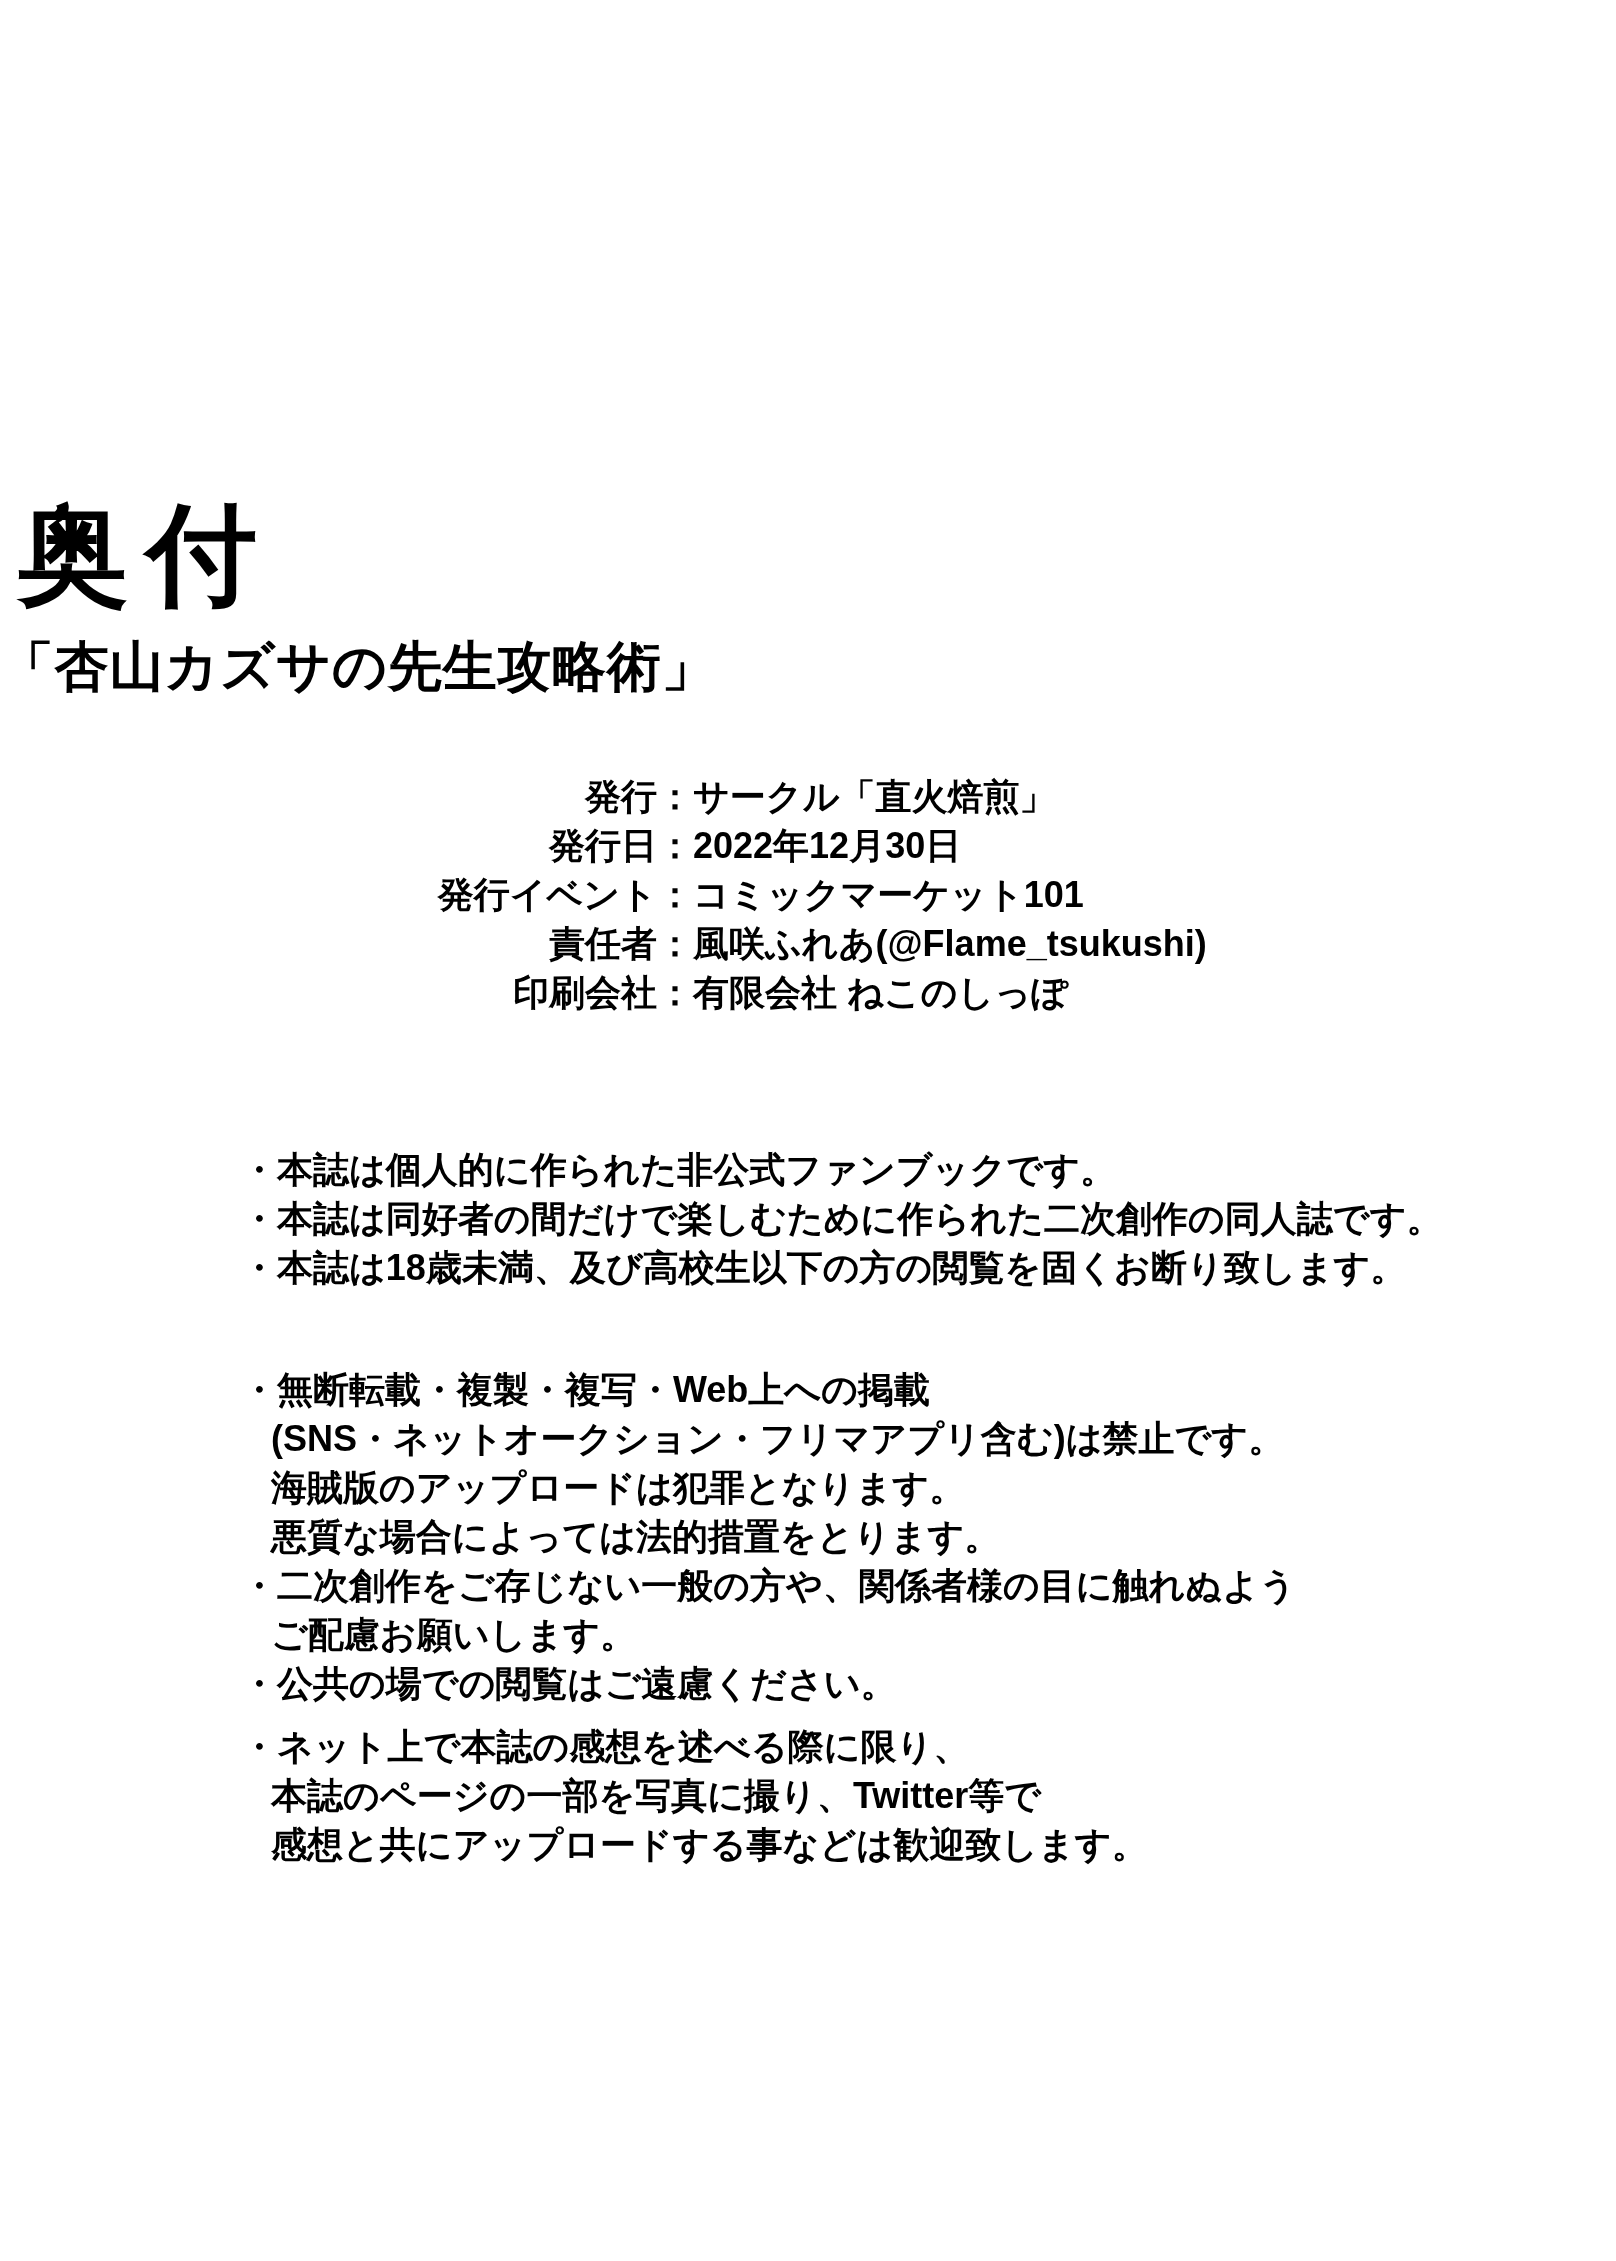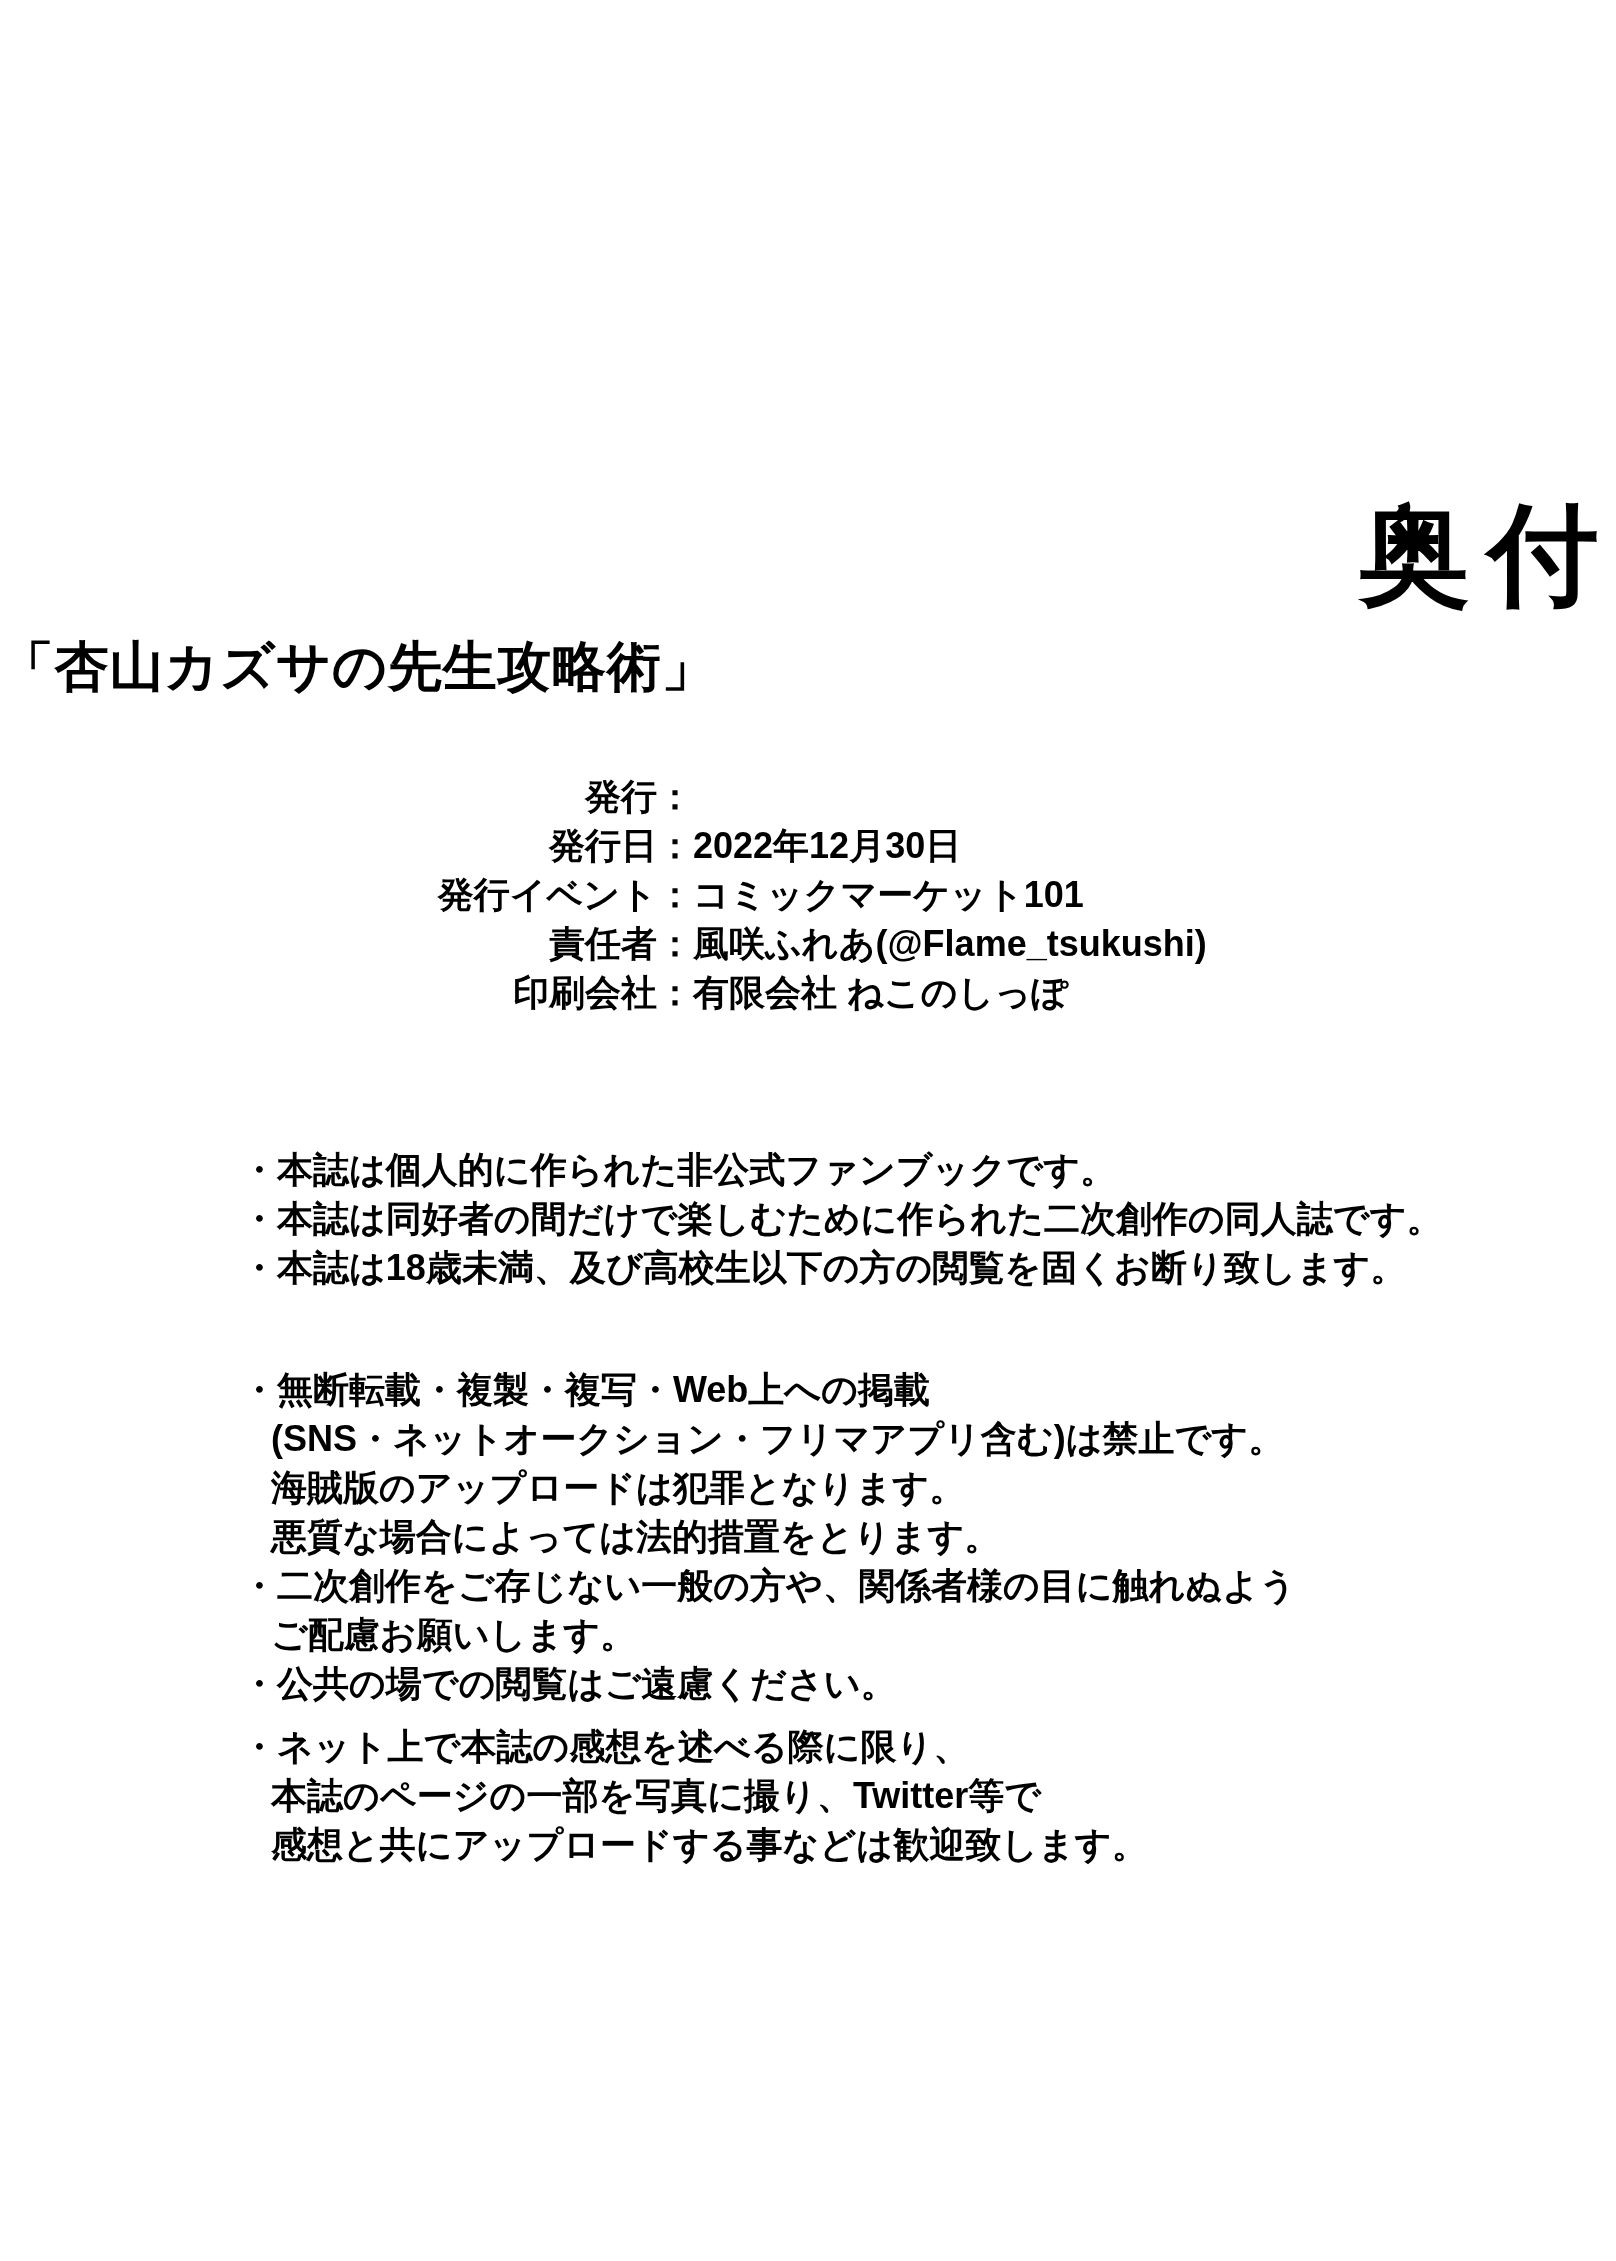--- a/index.html
+++ b/index.html
@@ -19,21 +19,21 @@
     position: absolute;
     inset: 0;
     background: #ffffff;
   }
   .page-title {
     position: absolute;
     top: 500px;
     left: 0;
     width: 100%;
     margin: 0;
-    text-align: right;
+    text-align: left;
     font-size: 111px;
     font-weight: 900;
     letter-spacing: 17.5px;
     line-height: 1;
     text-indent: 17.5px; 
     white-space: nowrap;
   }
   .book-title {
     position: absolute;
     top: 637px;
@@ -94,20 +94,21 @@
 <div class="page">
 
   <h1 class="page-title">奥付</h1>
 
   <h2 class="book-title">「杏山カズサの先生攻略術」</h2>
 
   <section class="pub-info">
     <div class="row">
       <span class="label">発行</span>
         <span class="colon">：</span>
+        <span class="value">サークル「直火焙煎」</span>
     </div>
     <div class="row">
       <span class="label">発行日</span>
         <span class="colon">：</span>
         <span class="value">2022年12月30日</span>
     </div>
     <div class="row">
       <span class="label">発行イベント</span>
         <span class="colon">：</span>
         <span class="value">コミックマーケット101</span>

